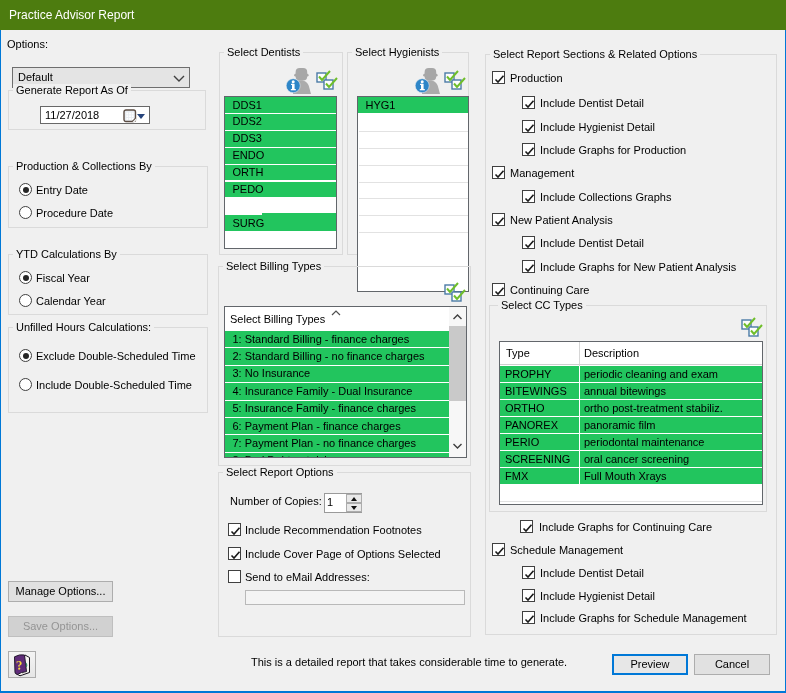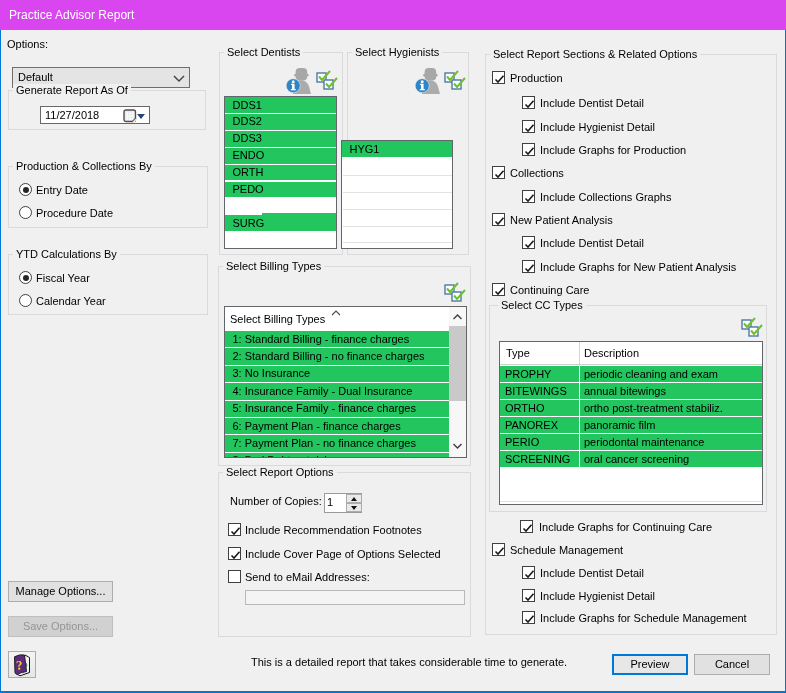--- a/index.html
+++ b/index.html
@@ -1,20 +1,20 @@
 <!DOCTYPE html>
 <html><head>
 <meta charset="utf-8">
 <style>
 * { margin:0; padding:0; box-sizing:border-box; }
 html,body { width:786px; height:693px; overflow:hidden; }
 body { font-family:"Liberation Sans", sans-serif; font-size:11px; color:#000; background:#f0f0f0; position:relative; }
 .win { position:absolute; left:0; top:0; width:786px; height:693px; background:#f0f0f0;
   border-left:1px solid #0078d7; border-right:1px solid #0078d7; border-bottom:2px solid #0078d7; }
-.titlebar { position:absolute; left:-1px; top:0; width:786px; height:30px; background:#d946ef; }
+.titlebar { position:absolute; left:-1px; top:0; width:786px; height:30px; background:#4d7c0f; }
 .titletext { position:absolute; left:9px; top:8px; font-size:12px; color:#fff; }
 .abs { position:absolute; }
 .grp { position:absolute; border:1px solid #dadada; }
 .grp > .lbl { position:absolute; top:-7px; left:4px; background:#f0f0f0; padding:0 3px; line-height:13px; white-space:nowrap; }
 .list { position:absolute; background:#fff; border:1px solid #62666b; overflow:hidden; }
 .row { position:absolute; left:0; width:100%; }
 .sel { background:#22c55e; }
 .rowtext { position:absolute; left:5px; top:1.5px; white-space:nowrap; }
 .cb { position:absolute; width:13px; height:13px; background:#fff; border:1px solid #404040; }
 .cb svg { position:absolute; left:0px; top:1px; }
@@ -69,20 +69,27 @@
     <div class="radio" style="left:10px; top:39px;"></div>
       <div class="cblbl" style="left:27px; top:40px;">Procedure Date</div>
   </div>
   <div class="grp" style="left:7px; top:254px; width:200px; height:61px;">
       <div class="lbl">YTD Calculations By</div>
     <div class="radio on" style="left:10px; top:16px;"></div>
       <div class="cblbl" style="left:27px; top:17px;">Fiscal Year</div>
     <div class="radio" style="left:10px; top:39px;"></div>
       <div class="cblbl" style="left:27px; top:40px;">Calendar Year</div>
   </div>
+  <div class="grp" style="left:7px; top:327px; width:200px; height:86px;">
+      <div class="lbl">Unfilled Hours Calculations:</div>
+    <div class="radio on" style="left:10px; top:21px;"></div>
+      <div class="cblbl" style="left:27px; top:22px;">Exclude Double-Scheduled Time</div>
+    <div class="radio" style="left:10px; top:50px;"></div>
+      <div class="cblbl" style="left:27px; top:51px;">Include Double-Scheduled Time</div>
+  </div>
   <div class="btn" style="left:7px; top:581px; width:105px; height:21px; line-height:19px;">Manage Options...</div>
   <div class="btn" style="left:7px; top:616px; width:105px; height:21px; line-height:19px; background:#d1d1d1; border-color:#bfbfbf; color:#949494;">Save Options...</div>
   <div class="btn" style="left:7px; top:651px; width:28px; height:27px; background:linear-gradient(#f4f4f4,#e6e6e6); border-color:#acacac;">
     <svg width="26" height="25" style="margin-top:1px;">
       <path d="M16 2 L20.5 4.5 L20.5 19.5 L11 22.8 L6.5 20.3 Z" fill="#f5f3ef" stroke="#16101c" stroke-width="1"></path>
       <path d="M14 4.2 L15 6 L14.5 20 L12.5 21.6" fill="none" stroke="#c9c4bd" stroke-width="1"></path>
       <path d="M5.5 3.8 Q10.5 1 15.5 2 L17.5 18.6 Q12 19 8.3 21.6 L6 19.8 Z" fill="#5e2b78" stroke="#241a2e" stroke-width="1"></path>
       <path d="M17 10 Q18.5 12 17.3 14" fill="none" stroke="#2e8060" stroke-width="1.2"></path>
       <text x="7" y="16.5" font-size="13" font-weight="bold" fill="#f3d73a" font-family="Liberation Serif" transform="rotate(-5 11 12)">?</text>
     </svg>
@@ -151,21 +158,21 @@
         <div class="rowtext">PEDO</div>
       </div>
     <div class="row sel" style="top:116px; height:15.9px;margin-left:37px;">
         <div class="rowtext">PERI</div>
       </div>
     <div class="row sel" style="top:118.3px; height:15.9px;">
         <div class="rowtext">SURG</div>
       </div>
   </div>
 
-  <div class="list dl" style="left:340px; top:96px; width:112px; height:109px;margin-top:44px;">
+  <div class="list dl" style="left:356px; top:96px; width:112px; height:196px;">
     <div class="row sel" style="top:0px; height:15.9px;">
         <div class="rowtext">HYG1</div>
       </div>
     <div class="gline" style="top:33.8px; width:110px;"></div>
     <div class="gline" style="top:50.7px; width:110px;"></div>
     <div class="gline" style="top:67.6px; width:110px;"></div>
     <div class="gline" style="top:84.5px; width:110px;"></div>
     <div class="gline" style="top:101.4px; width:110px;"></div>
     <div class="gline" style="top:118.3px; width:110px;"></div>
     <div class="gline" style="top:135.2px; width:110px;"></div>
@@ -268,20 +275,24 @@
         <div class="rowtext" style="left:84px; top:1.5px;">panoramic film</div>
       </div>
     <div class="row sel" style="top:109px; height:16px;">
         <div class="rowtext" style="top:1.5px;">SCREENING</div>
         <div class="rowtext" style="left:84px; top:1.5px;">oral cancer screening</div>
       </div>
     <div class="row sel" style="top:92px; height:16px;">
         <div class="rowtext" style="top:1.5px;">PERIO</div>
         <div class="rowtext" style="left:84px; top:1.5px;">periodontal maintenance</div>
       </div>
+    <div class="row sel" style="top:126px; height:16px;">
+        <div class="rowtext" style="top:1.5px;">FMX</div>
+        <div class="rowtext" style="left:84px; top:1.5px;">Full Mouth Xrays</div>
+      </div>
     <div class="abs" style="left:79px; top:0; width:1px; height:162px; background:#ffffff;"></div>
     <div class="abs" style="left:79px; top:0; width:1px; height:24px; background:#d6d6d6;"></div>
     <div class="gline" style="top:159px; width:262px; left:0;"></div>
   </div>
   <div class="gline" style="left:499px; top:364px; width:262px; background:#cfcfcf;"></div>
 
   <div class="cb" style="left:227px; top:523px;">
       <svg width="13" height="13">
         <path d="M2.5 6.5 L5 9 L10.5 2.8" stroke="#1a1a1a" stroke-width="1.6" fill="none"></path>
       </svg>
@@ -319,21 +330,21 @@
       <svg width="13" height="13">
         <path d="M2.5 6.5 L5 9 L10.5 2.8" stroke="#1a1a1a" stroke-width="1.6" fill="none"></path>
       </svg>
     </div>
   <div class="cblbl" style="left:539px; top:144px;">Include Graphs for Production</div>
   <div class="cb" style="left:491px; top:166px;">
       <svg width="13" height="13">
         <path d="M2.5 6.5 L5 9 L10.5 2.8" stroke="#1a1a1a" stroke-width="1.6" fill="none"></path>
       </svg>
     </div>
-  <div class="cblbl" style="left:509px; top:167px;">Collections</div>
+  <div class="cblbl" style="left:509px; top:167px;">Management</div>
   <div class="cb" style="left:521px; top:189.5px;">
       <svg width="13" height="13">
         <path d="M2.5 6.5 L5 9 L10.5 2.8" stroke="#1a1a1a" stroke-width="1.6" fill="none"></path>
       </svg>
     </div>
   <div class="cblbl" style="left:539px; top:190.5px;">Include Collections Graphs</div>
   <div class="cb" style="left:491px; top:213px;">
       <svg width="13" height="13">
         <path d="M2.5 6.5 L5 9 L10.5 2.8" stroke="#1a1a1a" stroke-width="1.6" fill="none"></path>
       </svg>

